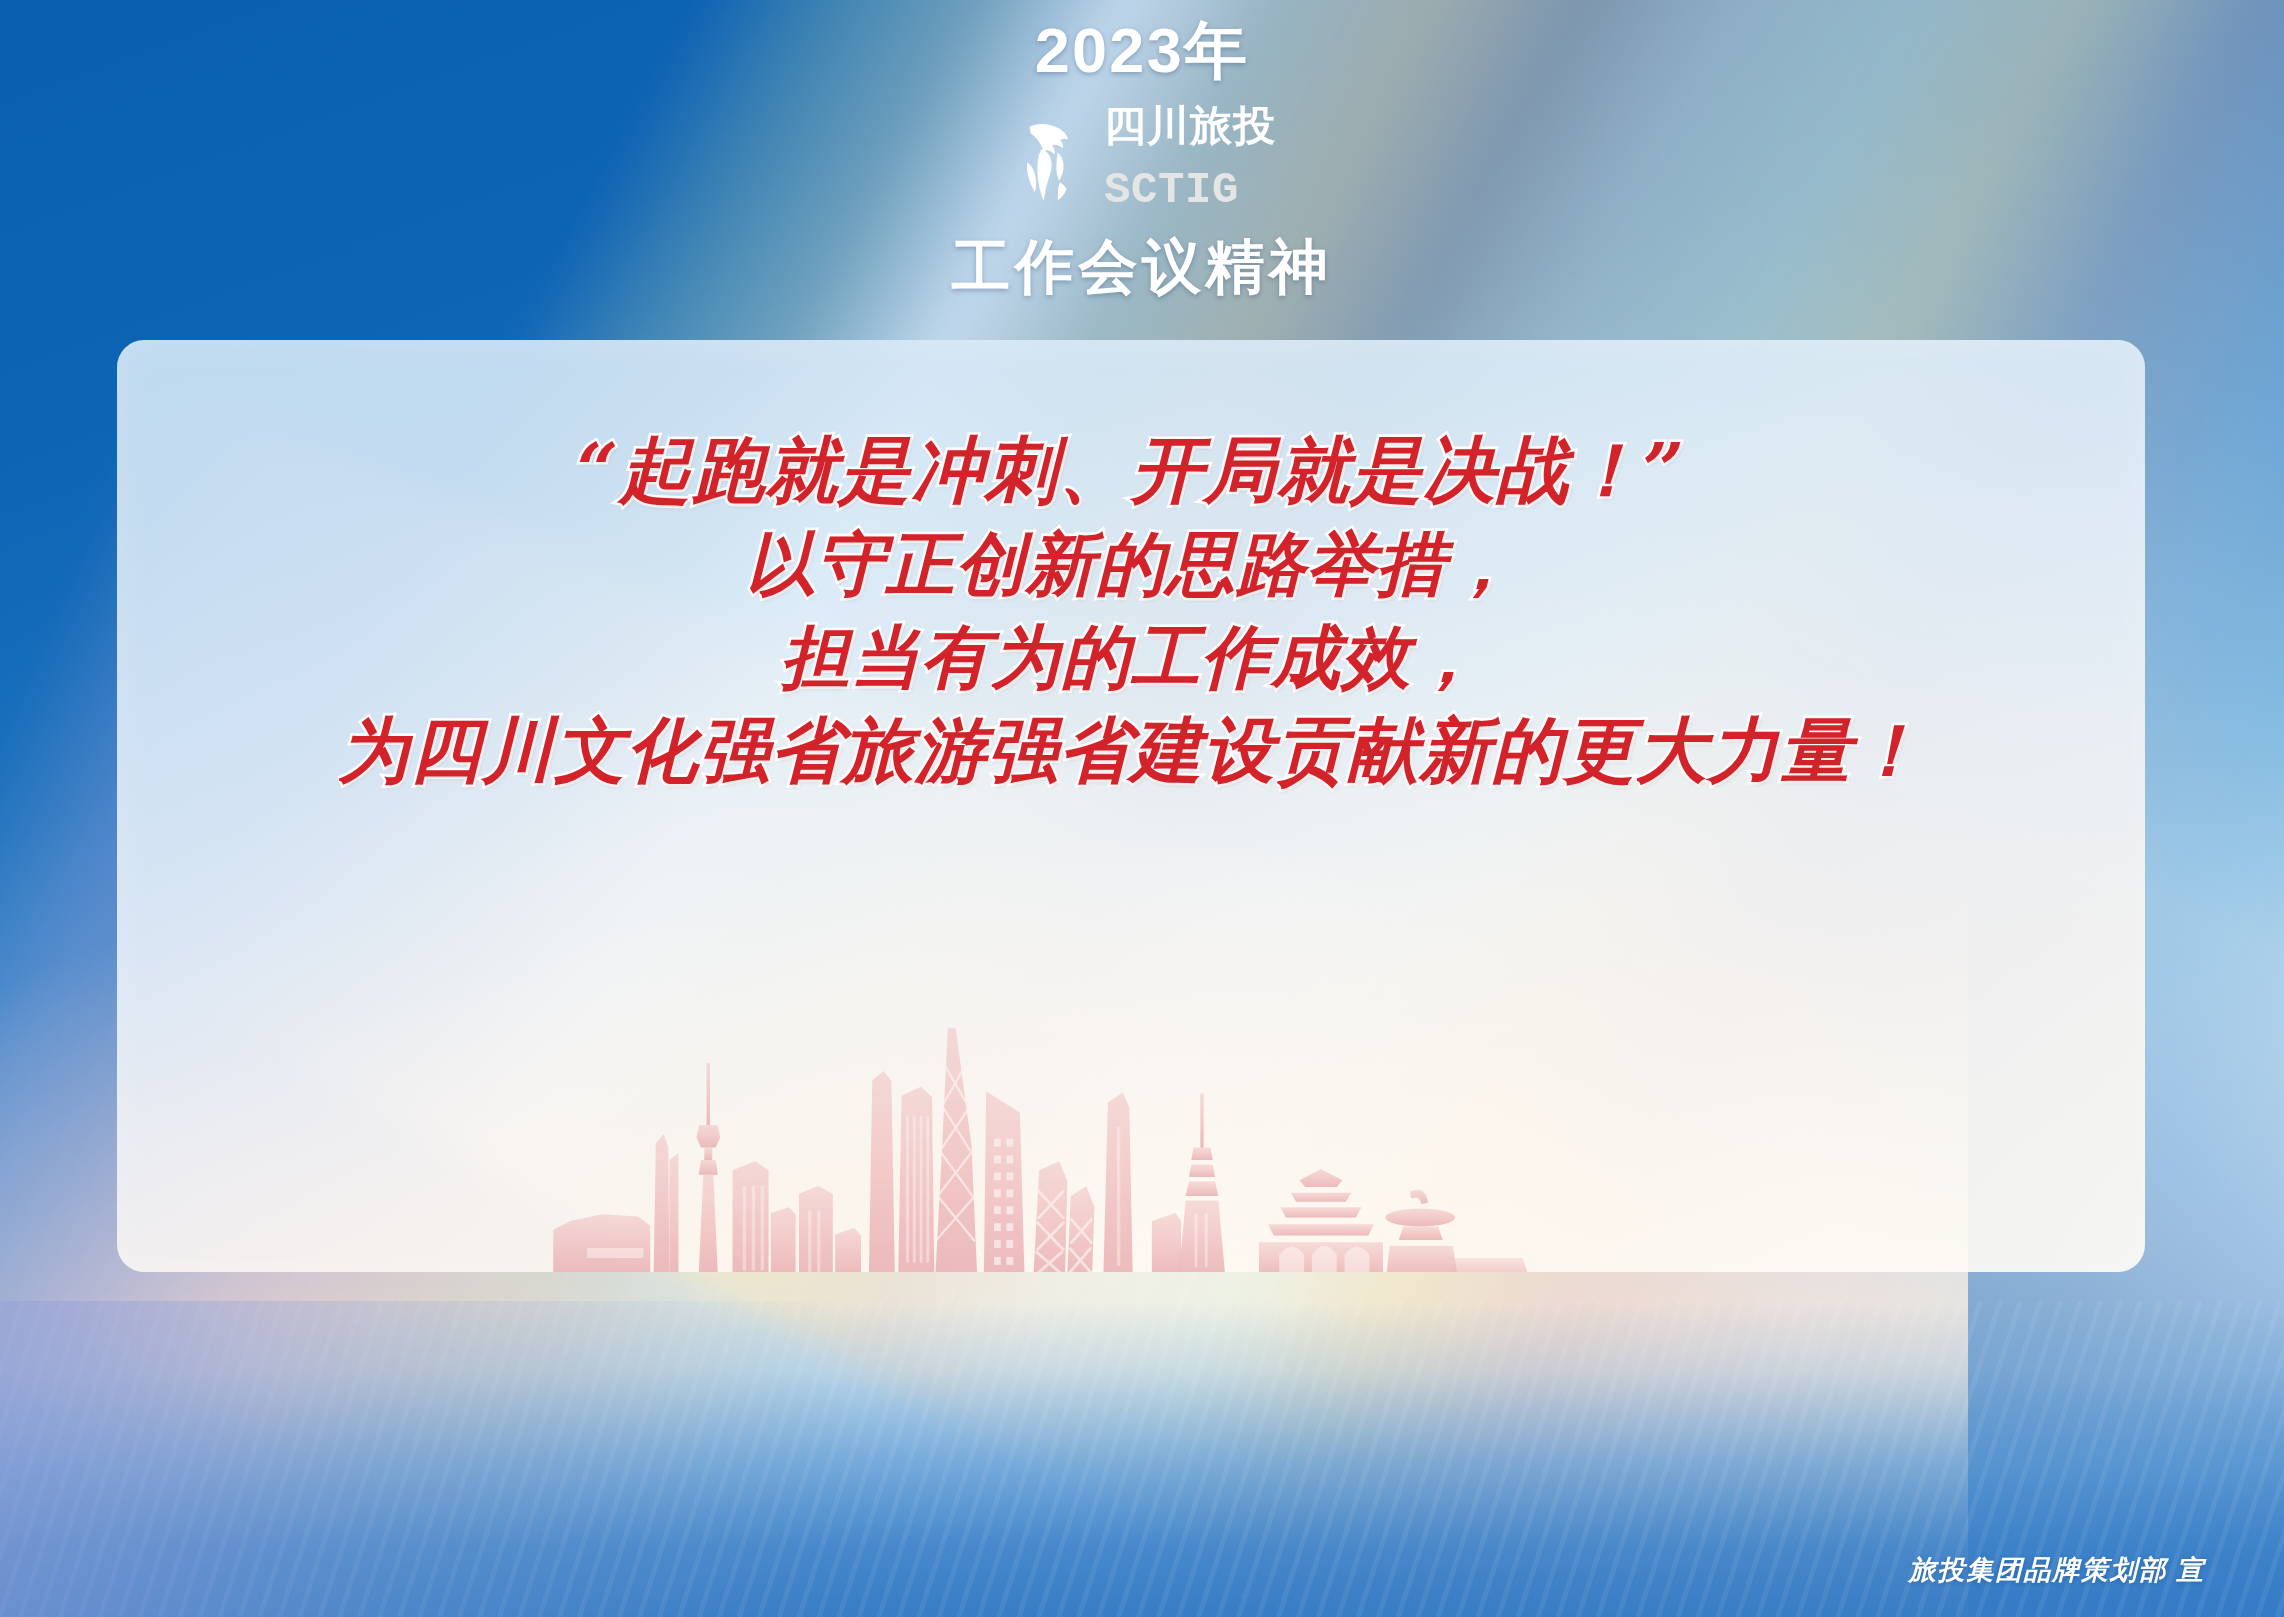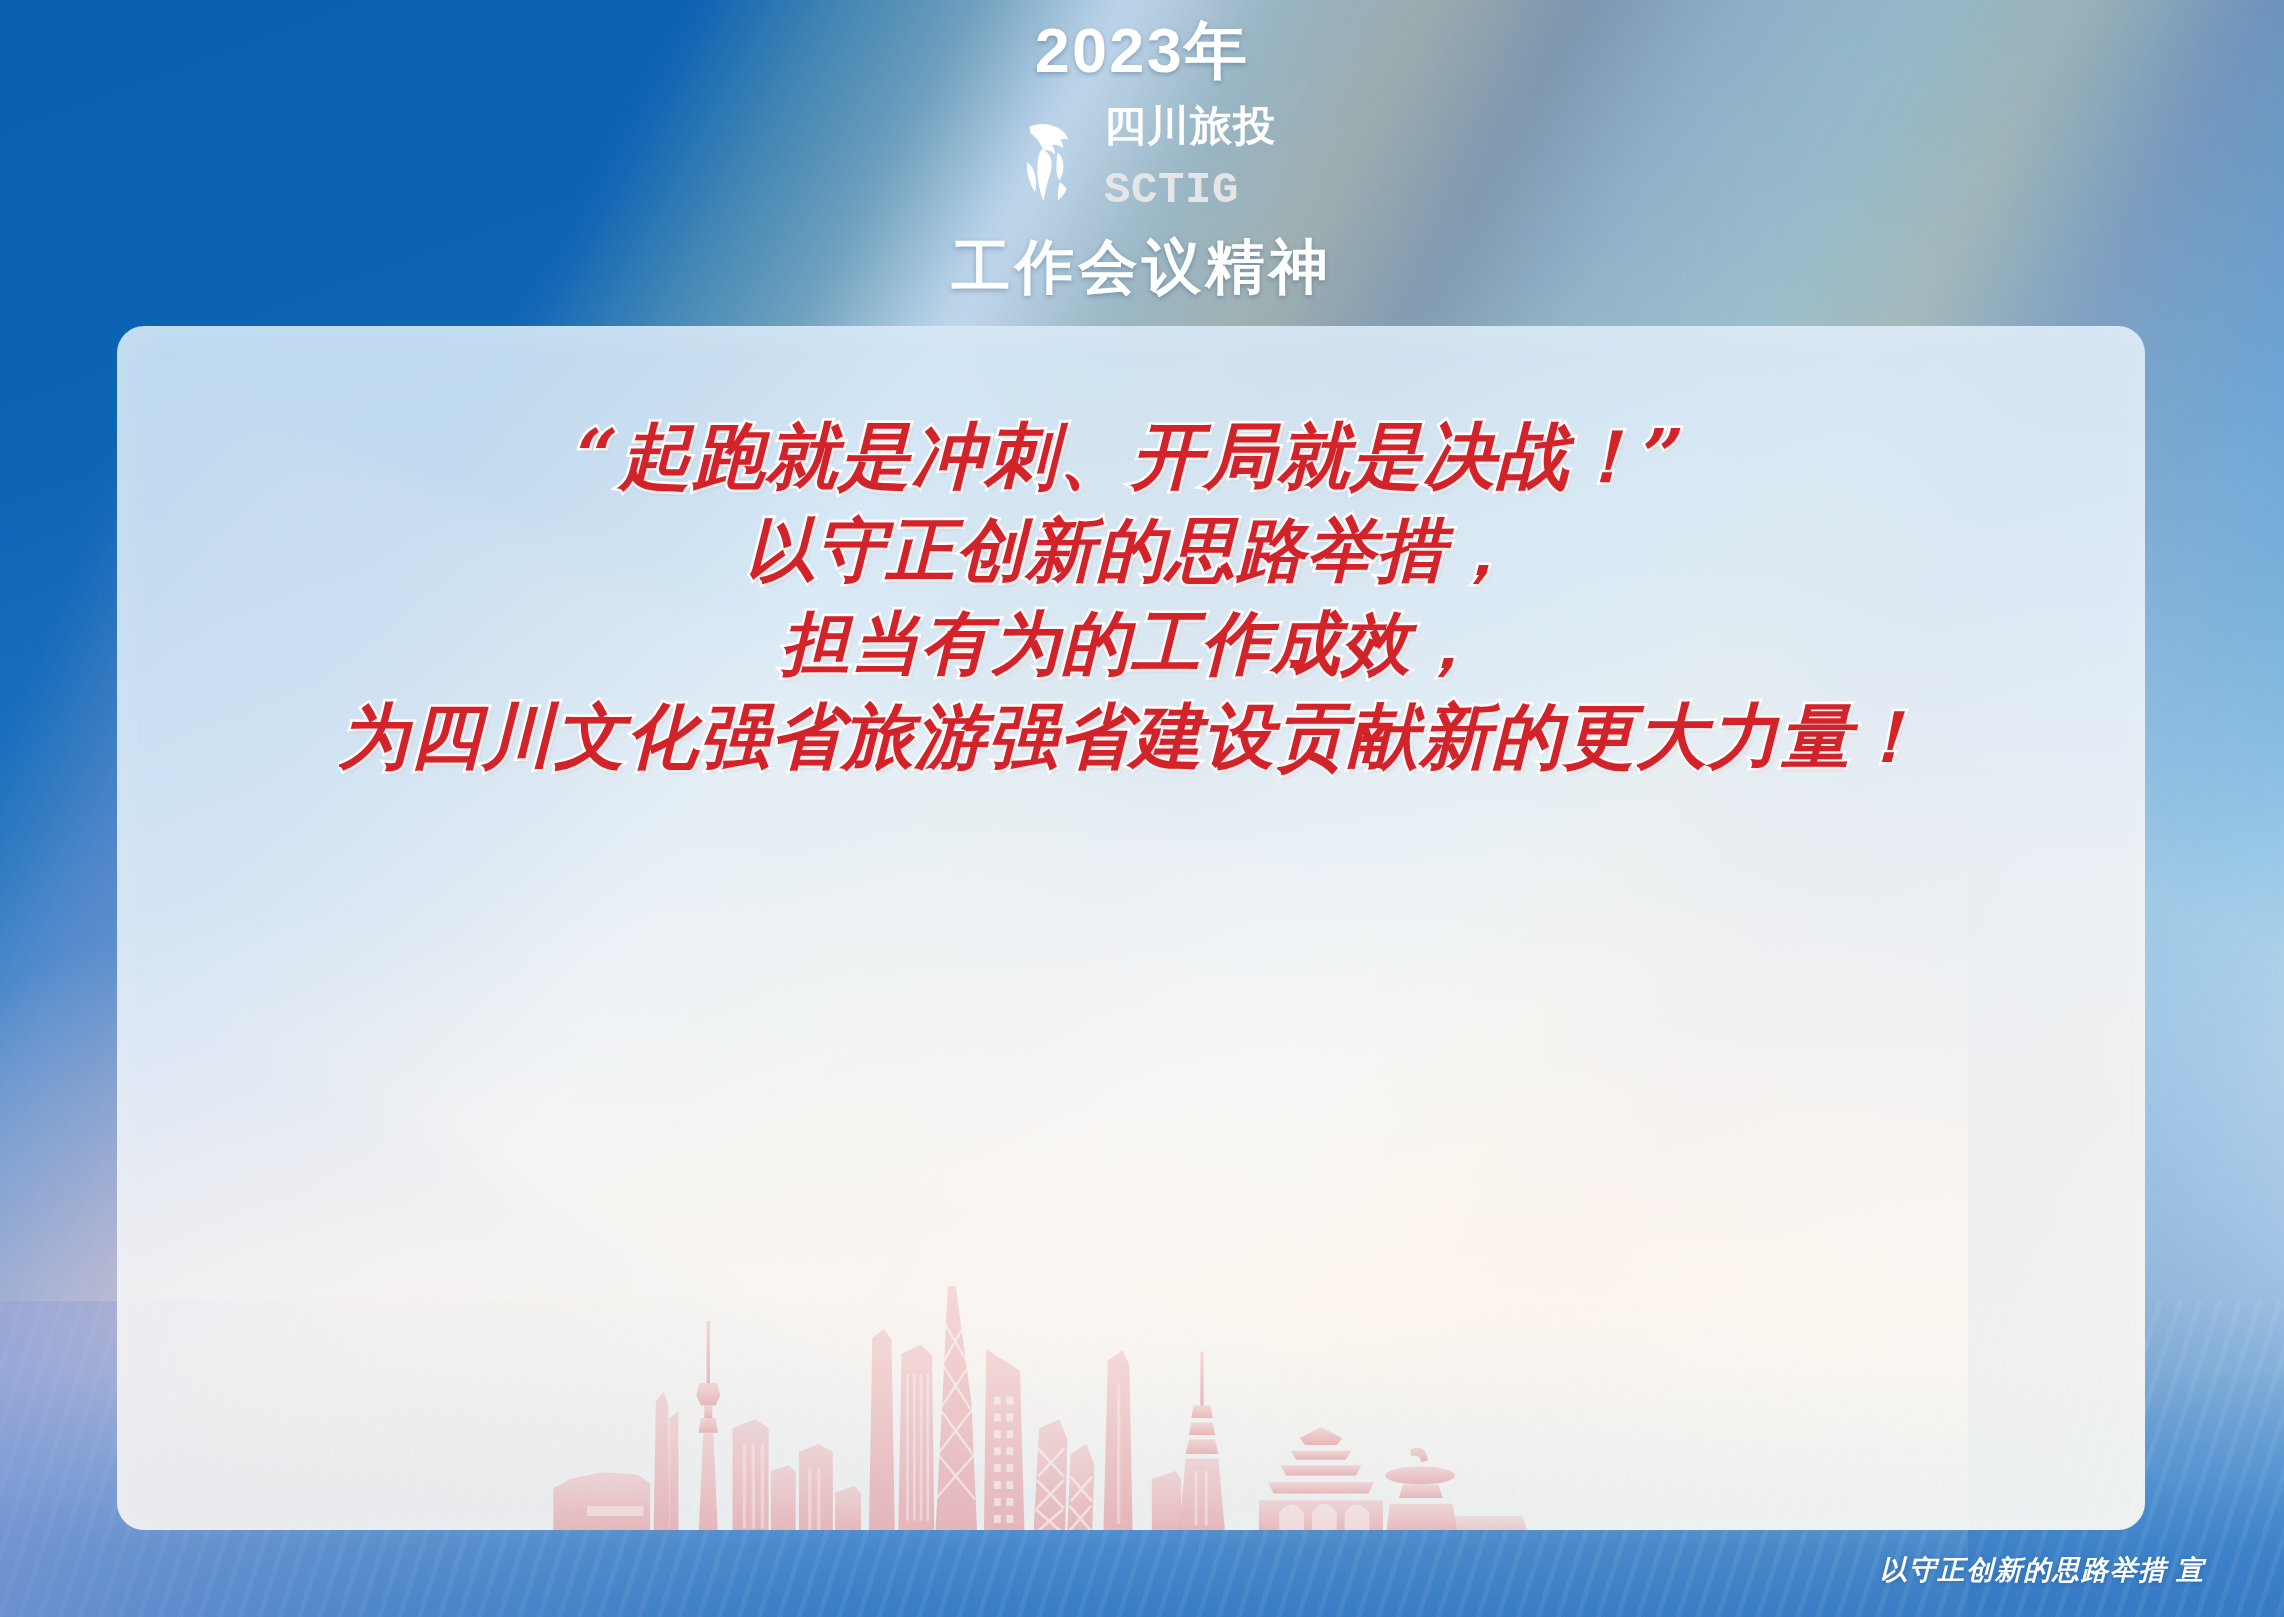--- a/index.html
+++ b/index.html
@@ -130,22 +130,22 @@
     color:#fff; white-space:nowrap;
   }
   .logo-en{
     font-size:44px; font-weight:700; letter-spacing:0.6px; line-height:1;
     color:#e5e5e5; white-space:nowrap; margin-top:18px;
   }
 
   
   .panel{
     position:absolute;
-    left:117px; top:326px;
-    width:2028px; height:1204px;
+    left:117px; top:340px;
+    width:2028px; height:932px;
     border-radius:27px;
     background:linear-gradient(168deg,
        rgba(205,227,244,.92) 0%,
        rgba(213,231,246,.90) 14%,
        rgba(224,238,249,.88) 30%,
        rgba(238,244,250,.86) 46%,
        rgba(248,247,247,.85) 60%,
        rgba(253,247,242,.86) 74%,
        rgba(255,250,243,.88) 88%,
        rgba(255,252,246,.90) 100%);
@@ -366,16 +366,16 @@
 
         <path d="M1520 292 Q1548 280 1552 312 L1540 314 Q1538 298 1522 304 Z"></path>
         <ellipse cx="1538" cy="338" rx="62" ry="16"></ellipse>
         <path d="M1508 354 L1570 354 L1578 378 L1500 378 Z"></path>
         <path d="M1484 388 L1596 388 L1604 440 L1478 440 Z"></path>
         <path d="M1600 410 L1720 410 L1730 440 L1596 440 Z" opacity=".75"></path>
       </g>
     </svg>
   </section>
 
-  <div class="footer">以守正创新的思路举措  宣</div>
+  <div class="footer">旅投集团品牌策划部  宣</div>
 
 </div>
 
 
 </body></html>

